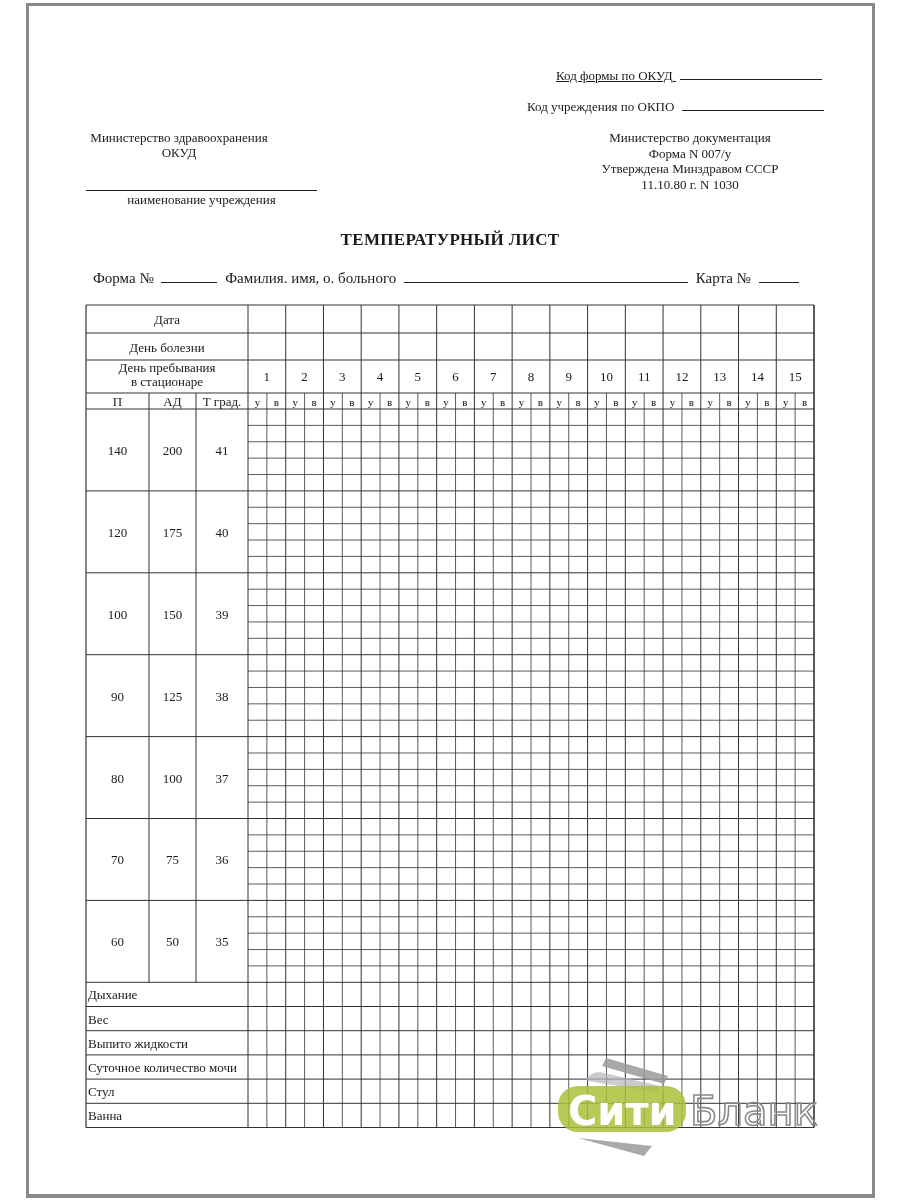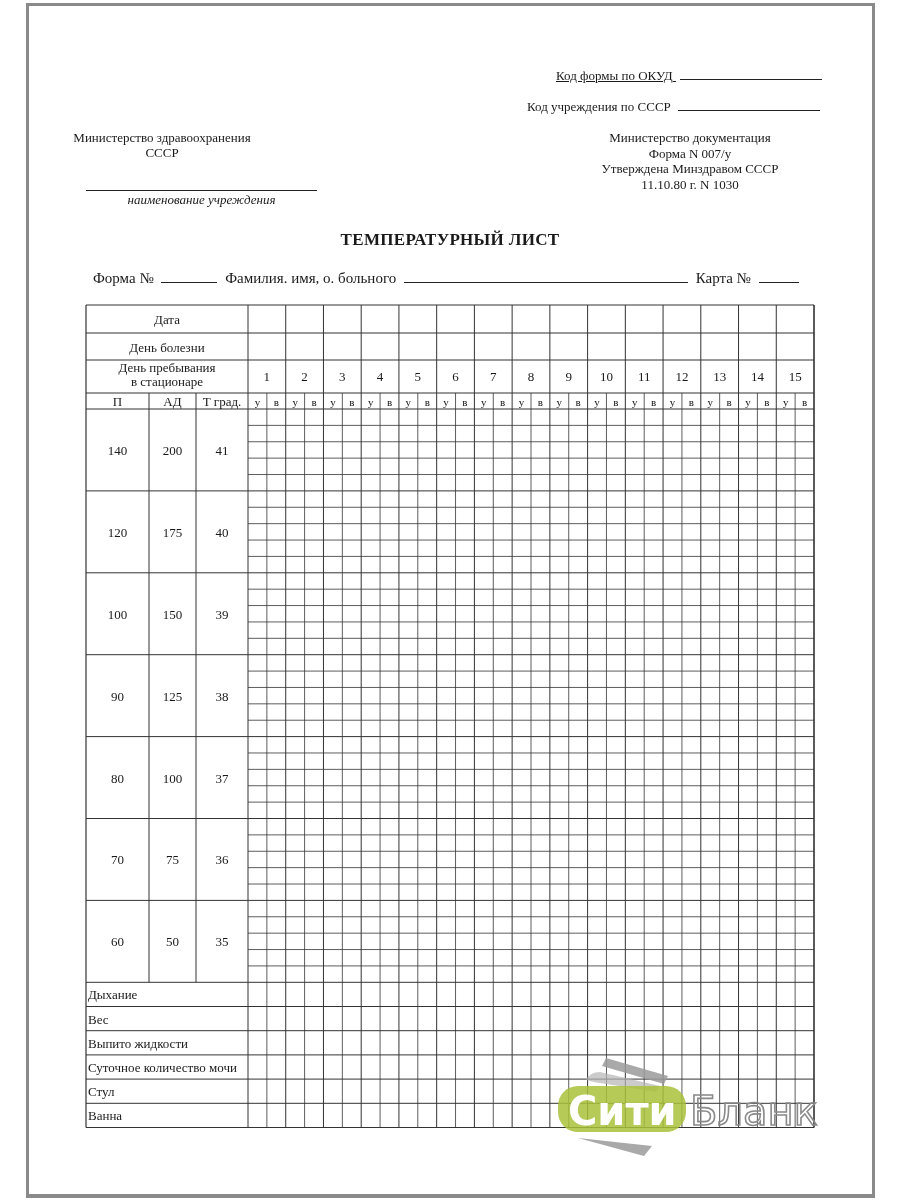--- a/index.html
+++ b/index.html
@@ -17,30 +17,30 @@
 </head>
 <body>
 
 <div class="page"></div>
 
 <div class="abs t13" style="left:556px;top:67px;text-decoration:underline;">
   <span>Код формы по ОКУД</span>
   <span class="uline" style="width:142px;margin-left:4px;"></span>
 </div>
 <div class="abs t13" style="left:527px;top:98px;">
-  <span>Код учреждения по СССР</span>
+  <span>Код учреждения по ОКПО</span>
   <span class="uline" style="width:142px;margin-left:4px;"></span>
 </div>
 
-<div class="abs t13 center" style="left:69px;top:130px;width:186px;line-height:15px;">
+<div class="abs t13 center" style="left:86px;top:130px;width:186px;line-height:15px;">
   <div>Министерство здравоохранения</div>
-  <div>СССР</div>
+  <div>ОКУД</div>
 </div>
 <div class="abs" style="left:86px;top:190px;width:231px;border-bottom:1px solid #222;"></div>
-<div class="abs t13 center" style="left:86px;top:192px;width:231px;font-style:italic;">наименование учреждения</div>
+<div class="abs t13 center" style="left:86px;top:192px;width:231px;">наименование учреждения</div>
 
 <div class="abs t13 center" style="left:590px;top:130px;width:200px;line-height:15.5px;">
   <div>Министерство документация</div>
   <div>Форма N 007/у</div>
   <div>Утверждена Минздравом СССР</div>
   <div>11.10.80 г. N 1030</div>
 </div>
 
 <div class="abs title center" style="left:0;top:230px;width:900px;">ТЕМПЕРАТУРНЫЙ ЛИСТ</div>
 

